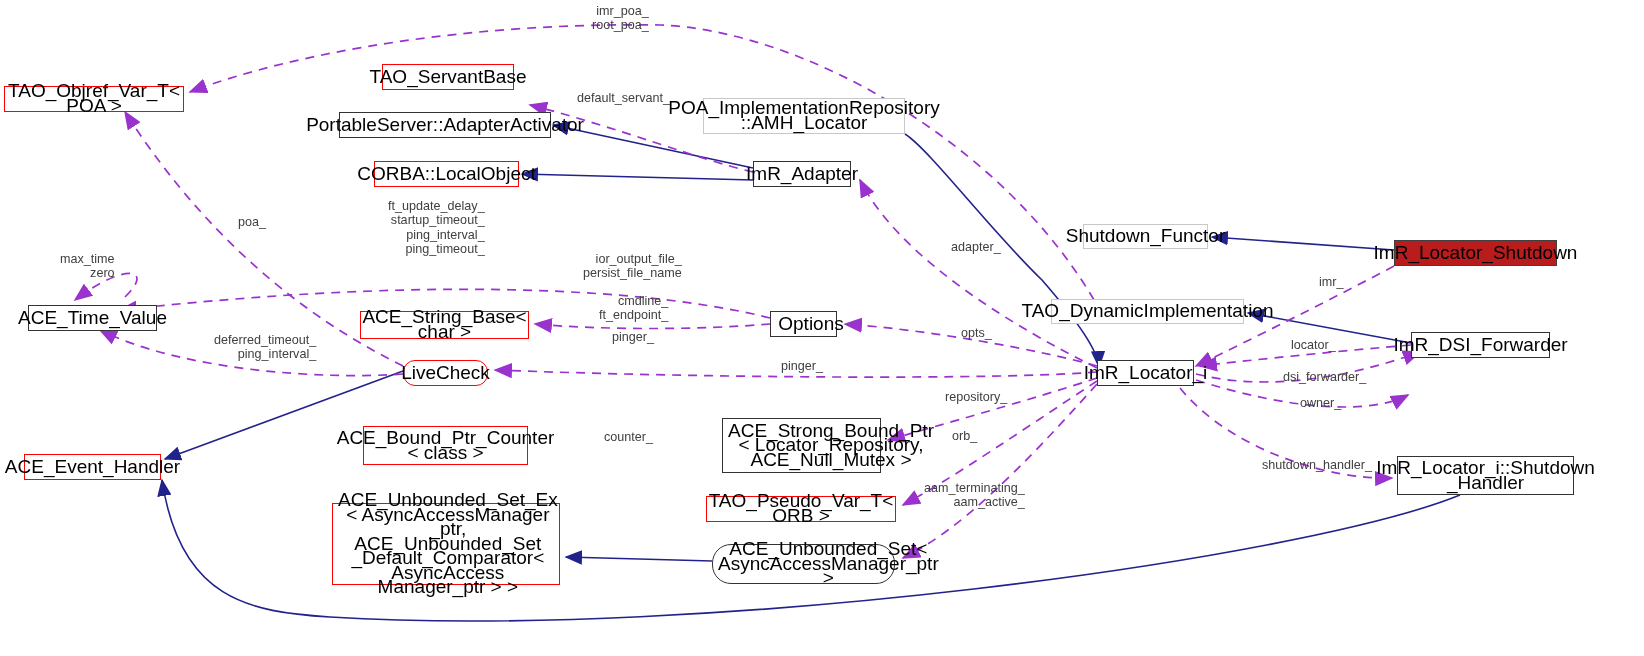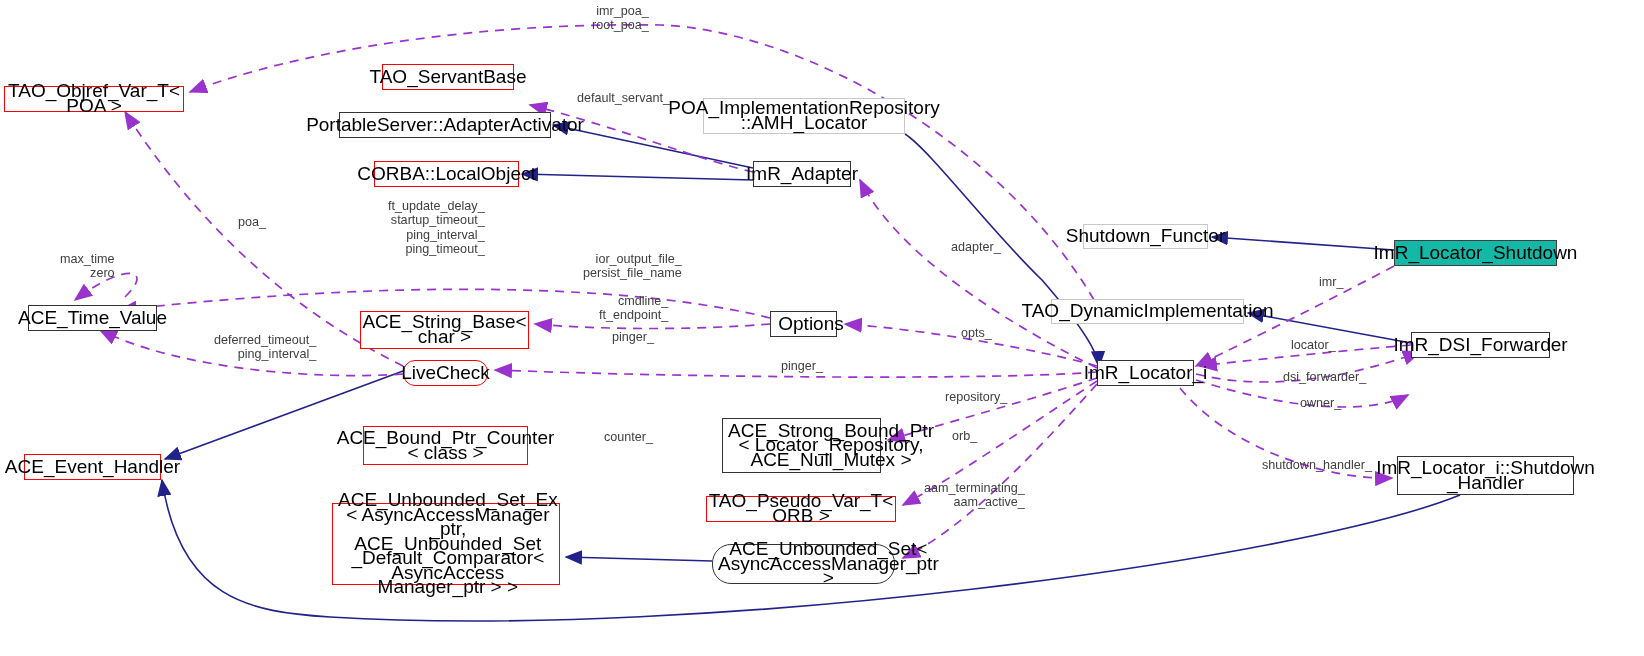--- a/index.html
+++ b/index.html
@@ -20,21 +20,21 @@
     font-size:19px;
     color:#000000;
     line-height:14.6px;
     white-space:pre-line;
     padding:2px 5px;
     z-index:5;
   }
   .n-red{border:1.6px solid #ff0000;}
   .n-dark{border:1.6px solid #333333;}
   .n-grey{border:1.6px solid #c8c8c8;}
-  .n-hl{border:1.6px solid #404040;background:#14b8a6;}
+  .n-hl{border:1.6px solid #404040;background:#b91c1c;}
   .node.left{justify-content:flex-start;text-align:center;}
   .elabel{
     position:absolute;
     font-size:12.6px;
     color:#404040;
     line-height:14.4px;
     text-align:right;
     white-space:pre-line;
     z-index:6;
   }
@@ -89,21 +89,21 @@
 
   <div id="nodes-host">
       <div class="node n-red" style="left: 4px; top: 86px; width: 180px; height: 26px;"><span>TAO_Objref_Var_T&lt; POA &gt;</span></div>
       <div class="node n-red" style="left: 382px; top: 64px; width: 132px; height: 26px;"><span>TAO_ServantBase</span></div>
       <div class="node n-dark" style="left: 339px; top: 112px; width: 212px; height: 26px;"><span>PortableServer::AdapterActivator</span></div>
       <div class="node n-red" style="left: 374px; top: 161px; width: 145px; height: 26px;"><span>CORBA::LocalObject</span></div>
       <div class="node n-grey" style="left: 703px; top: 98px; width: 202px; height: 36px; justify-content: center;"><span>POA_ImplementationRepository
 ::AMH_Locator</span></div>
       <div class="node n-dark" style="left: 753px; top: 161px; width: 98px; height: 26px;"><span>ImR_Adapter</span></div>
       <div class="node n-dark" style="left: 28px; top: 305px; width: 129px; height: 26px;"><span>ACE_Time_Value</span></div>
-      <div class="node n-red" style="left: 360px; top: 311px; width: 169px; height: 38px;"><span>ACE_String_Base&lt; char &gt;</span></div>
+      <div class="node n-red" style="left: 360px; top: 311px; width: 169px; height: 28px;"><span>ACE_String_Base&lt; char &gt;</span></div>
       <div class="node n-red" style="left: 403px; top: 360px; width: 85px; height: 26px; border-radius: 12px;"><span>LiveCheck</span></div>
       <div class="node n-dark" style="left: 770px; top: 311px; width: 67px; height: 26px; padding-left: 20px;"><span>Options</span></div>
       <div class="node n-red" style="left: 24px; top: 454px; width: 137px; height: 26px;"><span>ACE_Event_Handler</span></div>
       <div class="node n-red" style="left: 363px; top: 426px; width: 165px; height: 39px;"><span>ACE_Bound_Ptr_Counter
 &lt; class &gt;</span></div>
       <div class="node n-dark left" style="left: 722px; top: 418px; width: 159px; height: 55px;"><span>ACE_Strong_Bound_Ptr
 &lt; Locator_Repository,
  ACE_Null_Mutex &gt;</span></div>
       <div class="node n-red" style="left: 706px; top: 496px; width: 190px; height: 26px;"><span>TAO_Pseudo_Var_T&lt; ORB &gt;</span></div>
       <div class="node n-red left" style="left: 332px; top: 503px; width: 228px; height: 82px;"><span>ACE_Unbounded_Set_Ex

